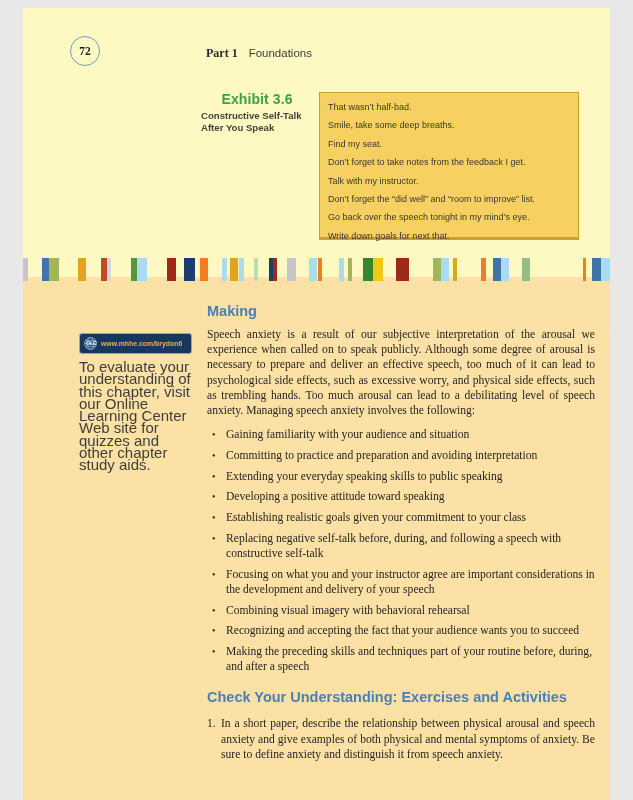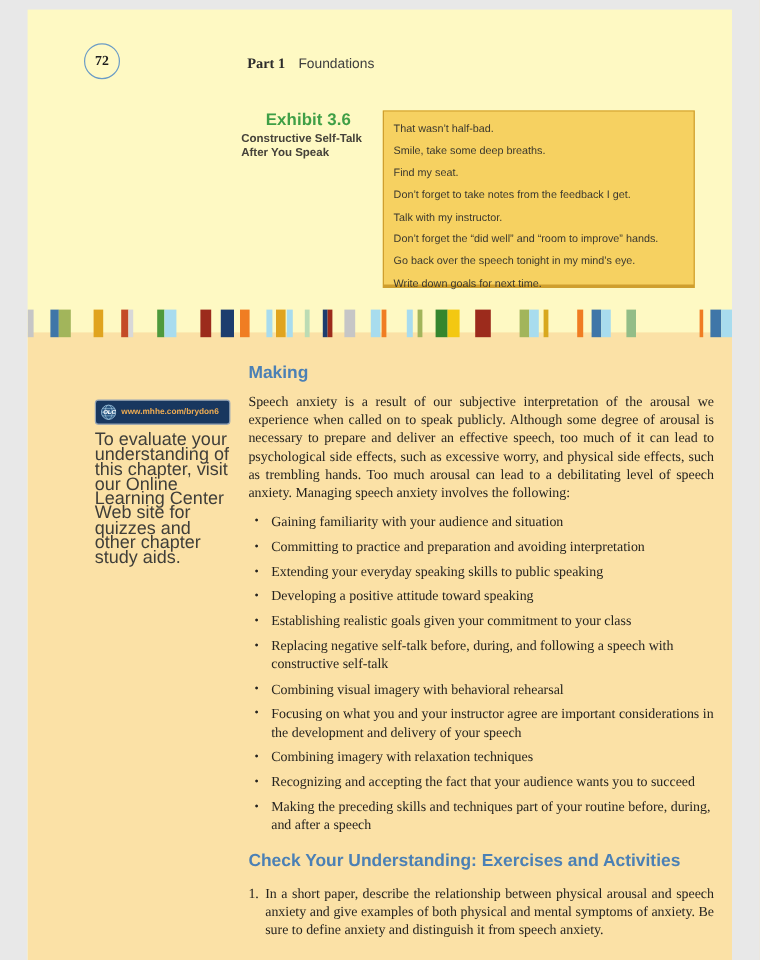--- a/index.html
+++ b/index.html
@@ -88,25 +88,25 @@
       <div class="selftalk-line">That wasn’t half-bad.</div>
 
       <div class="selftalk-line">Smile, take some deep breaths.</div>
 
       <div class="selftalk-line">Find my seat.</div>
 
       <div class="selftalk-line">Don’t forget to take notes from the feedback I get.</div>
 
       <div class="selftalk-line">Talk with my instructor.</div>
 
-      <div class="selftalk-line">Don’t forget the “did well” and “room to improve” hands.</div>
+      <div class="selftalk-line">Don’t forget the “did well” and “room to improve” list.</div>
 
       <div class="selftalk-line">Go back over the speech tonight in my mind’s eye.</div>
 
-      <div class="selftalk-line">Write down goals for next time.</div>
+      <div class="selftalk-line">Write down goals for next that.</div>
     </div>
 
   <div class="confetti">
 
       <div class="bar" style="left: 0px; width: 5px; background: rgb(198, 198, 198);"></div>
 
       <div class="bar" style="left: 19px; width: 7px; background: rgb(63, 118, 168);"></div>
 
       <div class="bar" style="left: 26px; width: 10px; background: rgb(162, 181, 91);"></div>
 
@@ -208,25 +208,24 @@
           <li>Committing to practice and preparation and avoiding interpretation</li>
 
           <li>Extending your everyday speaking skills to public speaking</li>
 
           <li>Developing a positive attitude toward speaking</li>
 
           <li>Establishing realistic goals given your commitment to your class</li>
 
           <li>Replacing negative self-talk before, during, and following a speech with constructive self-talk</li>
 
+          <li>Focusing on what you and your instructor agree are important considerations in the development and delivery of your speech</li>
+
           <li>Combining visual imagery with behavioral rehearsal</li>
 
-          <li>Focusing on what you and your instructor agree are important considerations in the development and delivery of your speech</li>
-
-          <li>Combining imagery with relaxation techniques</li>
 
           <li>Recognizing and accepting the fact that your audience wants you to succeed</li>
 
           <li>Making the preceding skills and techniques part of your routine before, during, and after a speech</li>
         </ul>
 
       <h2 class="section-heading ex-heading">Check Your Understanding: Exercises and Activities</h2>
 
       <div class="ex-list">
 

